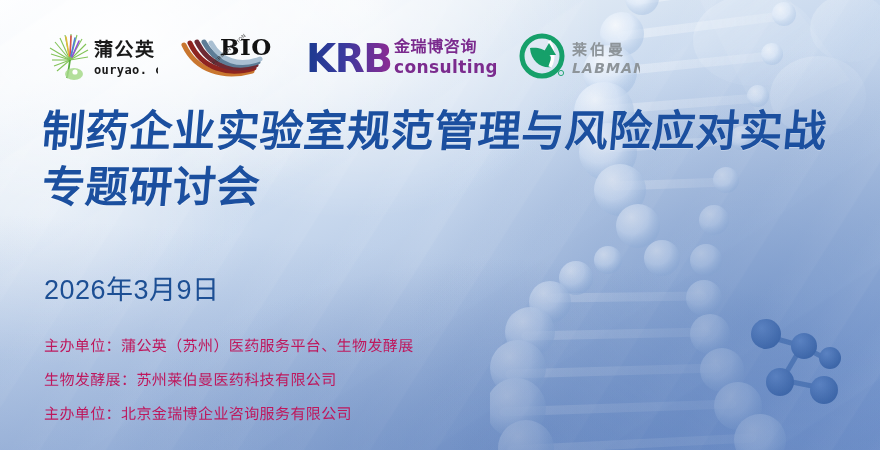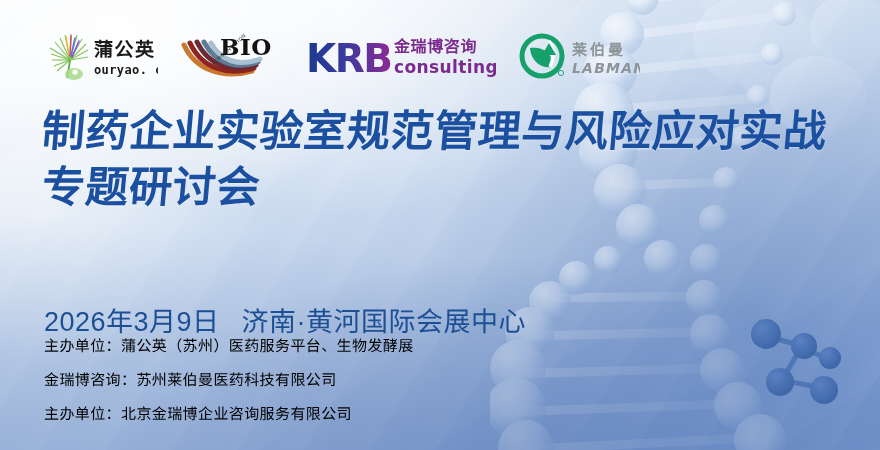--- a/index.html
+++ b/index.html
@@ -139,36 +139,35 @@
     top: 268px;
     z-index: 6;
     display: flex;
     align-items: baseline;
     gap: 22px;
     font-size: 27px;
     font-weight: 400;
     color: #1d4f94;
     letter-spacing: 0.5px;
     white-space: nowrap;
-    margin-top: 32px;
   }
 
   
   .organizers {
     position: absolute;
     left: 44px;
     top: 334px;
     z-index: 6;
     display: flex;
     flex-direction: column;
     gap: 13px;
   }
   .org-line {
     font-size: 15px;
-    color: #000000;
+    color: #be185d;
     letter-spacing: 0.4px;
     white-space: nowrap;
     font-weight: 400;
   }
 </style>
 </head>
 <body>
 
 <div class="banner">
 
@@ -363,22 +362,21 @@
     </div>
   </div>
 
   <div class="headline">
     <div class="headline-line">制药企业实验室规范管理与风险应对实战</div>
     <div class="headline-line">专题研讨会</div>
   </div>
 
   <div class="datevenue">
     <span>2026年3月9日</span>
-    <span>济南·黄河国际会展中心</span>
   </div>
 
   <div class="organizers">
     <div class="org-line">主办单位：蒲公英（苏州）医药服务平台、生物发酵展</div>
-    <div class="org-line">金瑞博咨询：苏州莱伯曼医药科技有限公司</div>
+    <div class="org-line">生物发酵展：苏州莱伯曼医药科技有限公司</div>
     <div class="org-line">主办单位：北京金瑞博企业咨询服务有限公司</div>
   </div>
 
 </div>
 
 </body></html>

